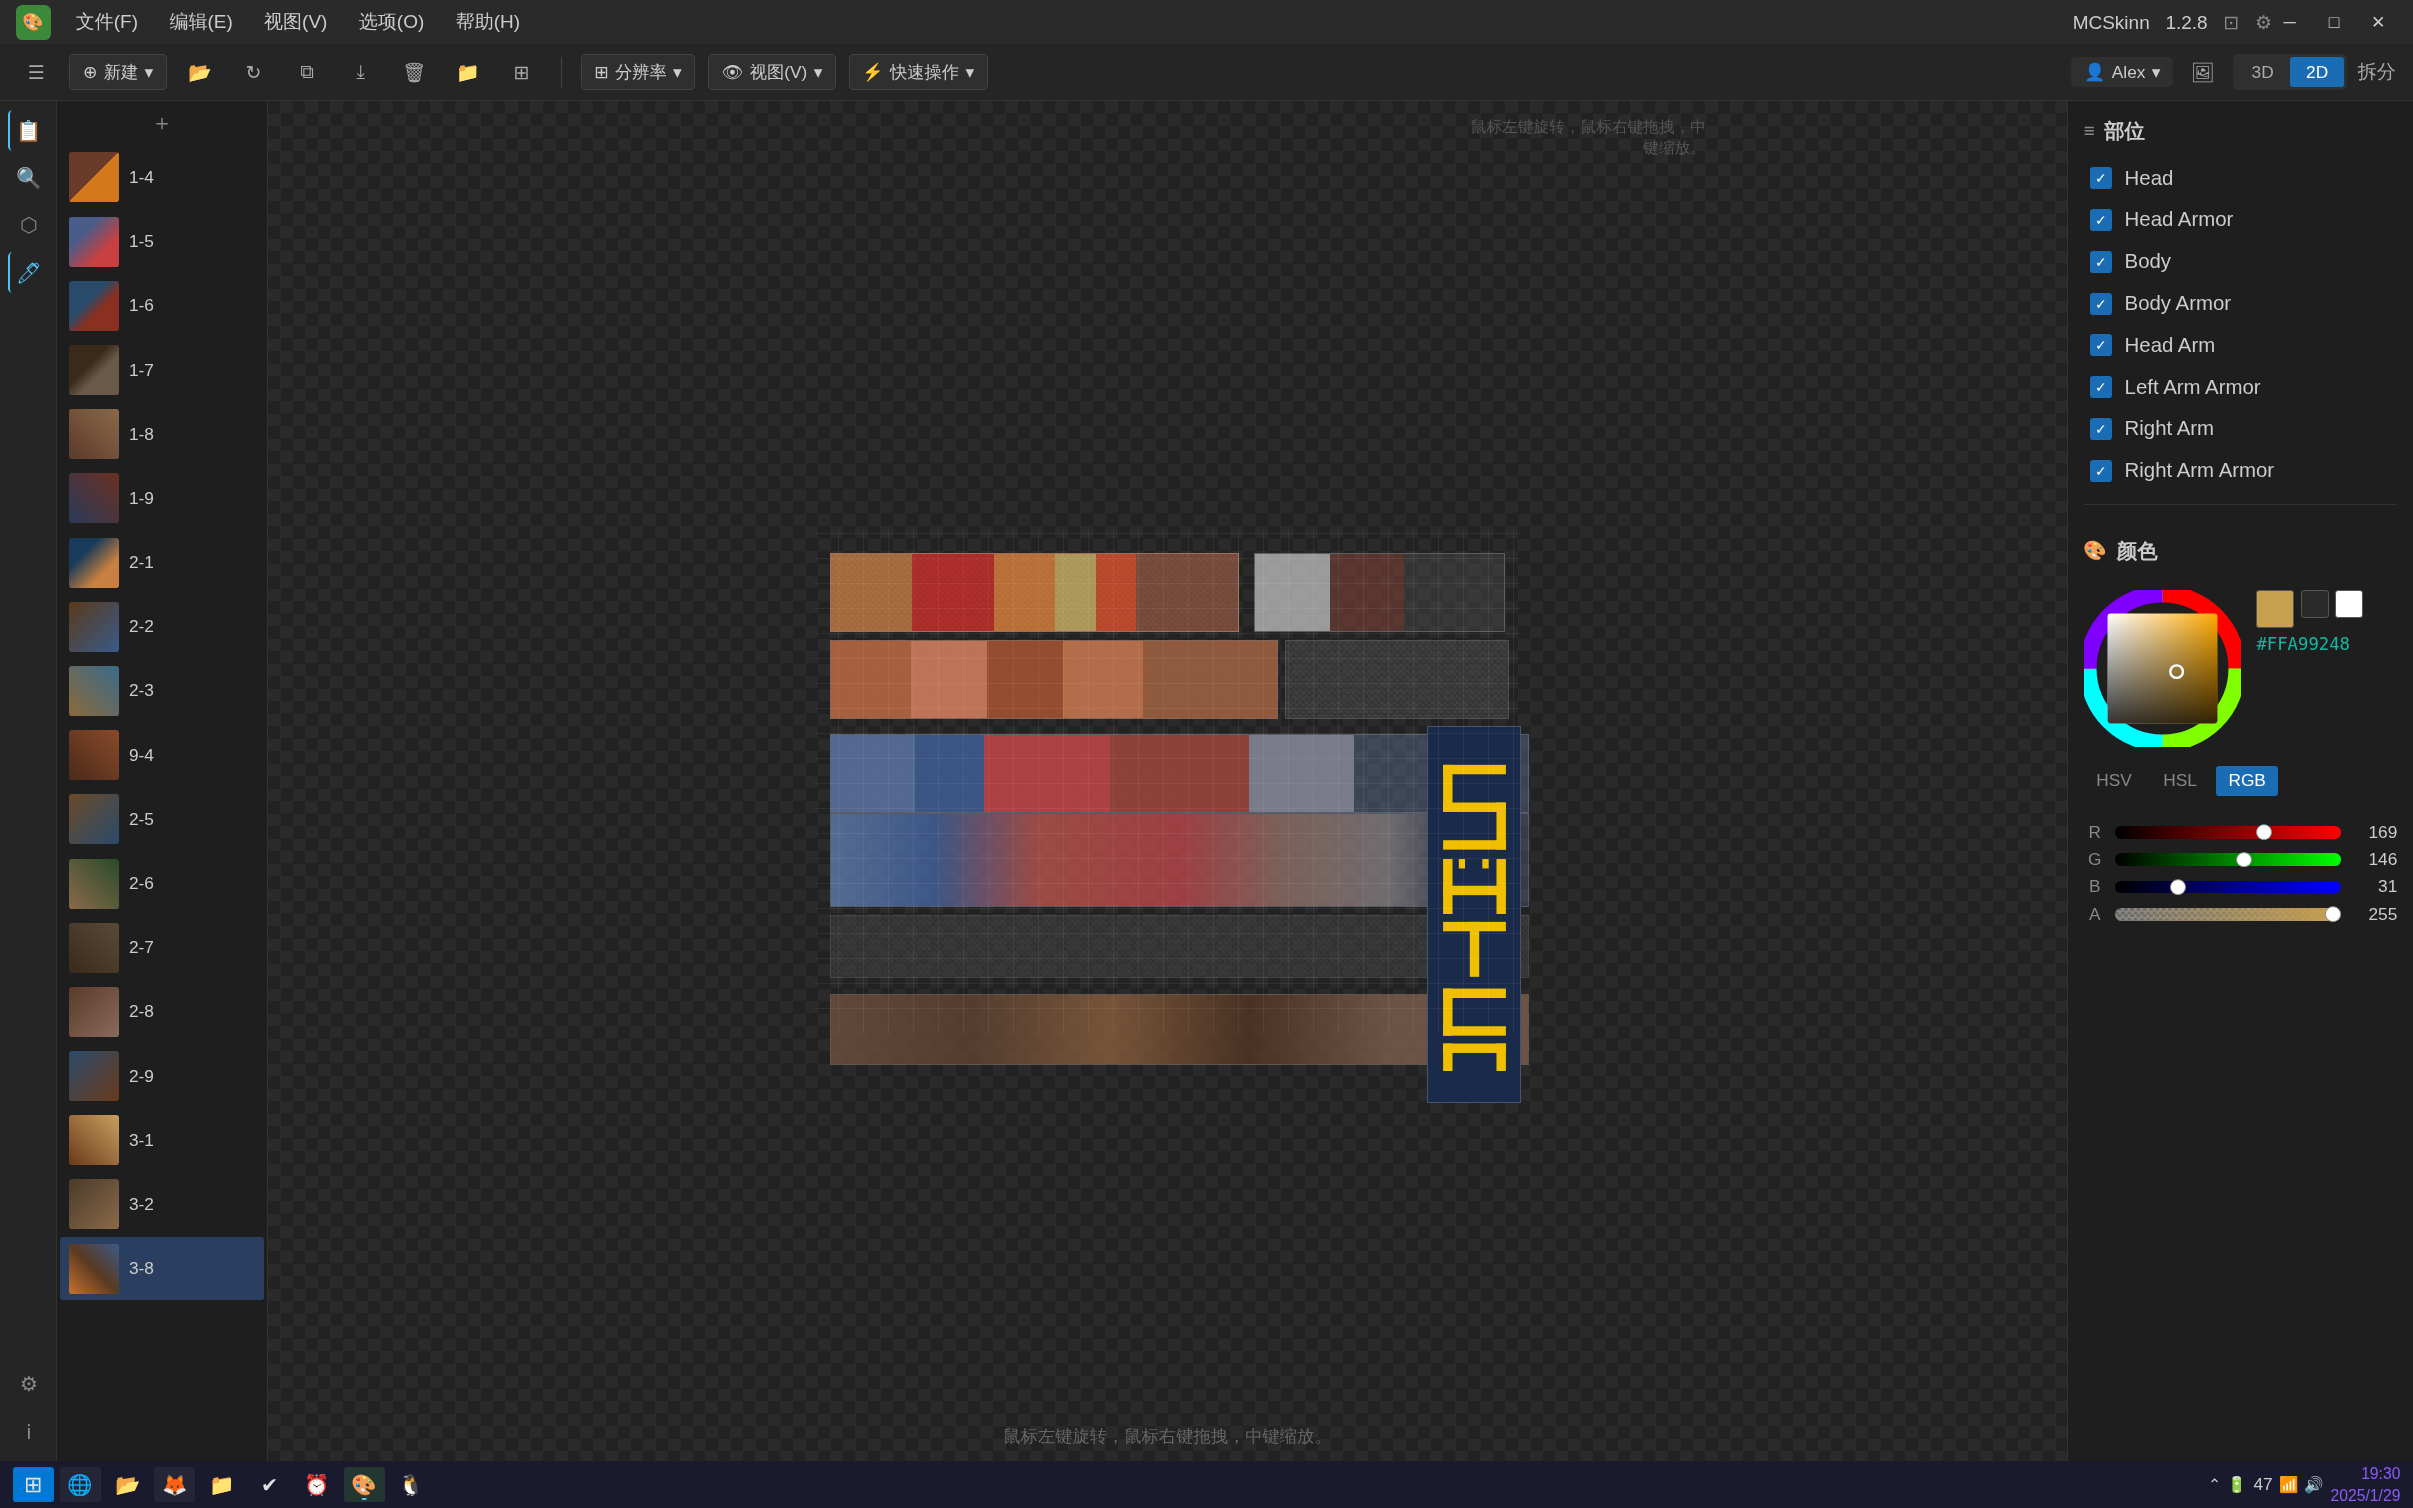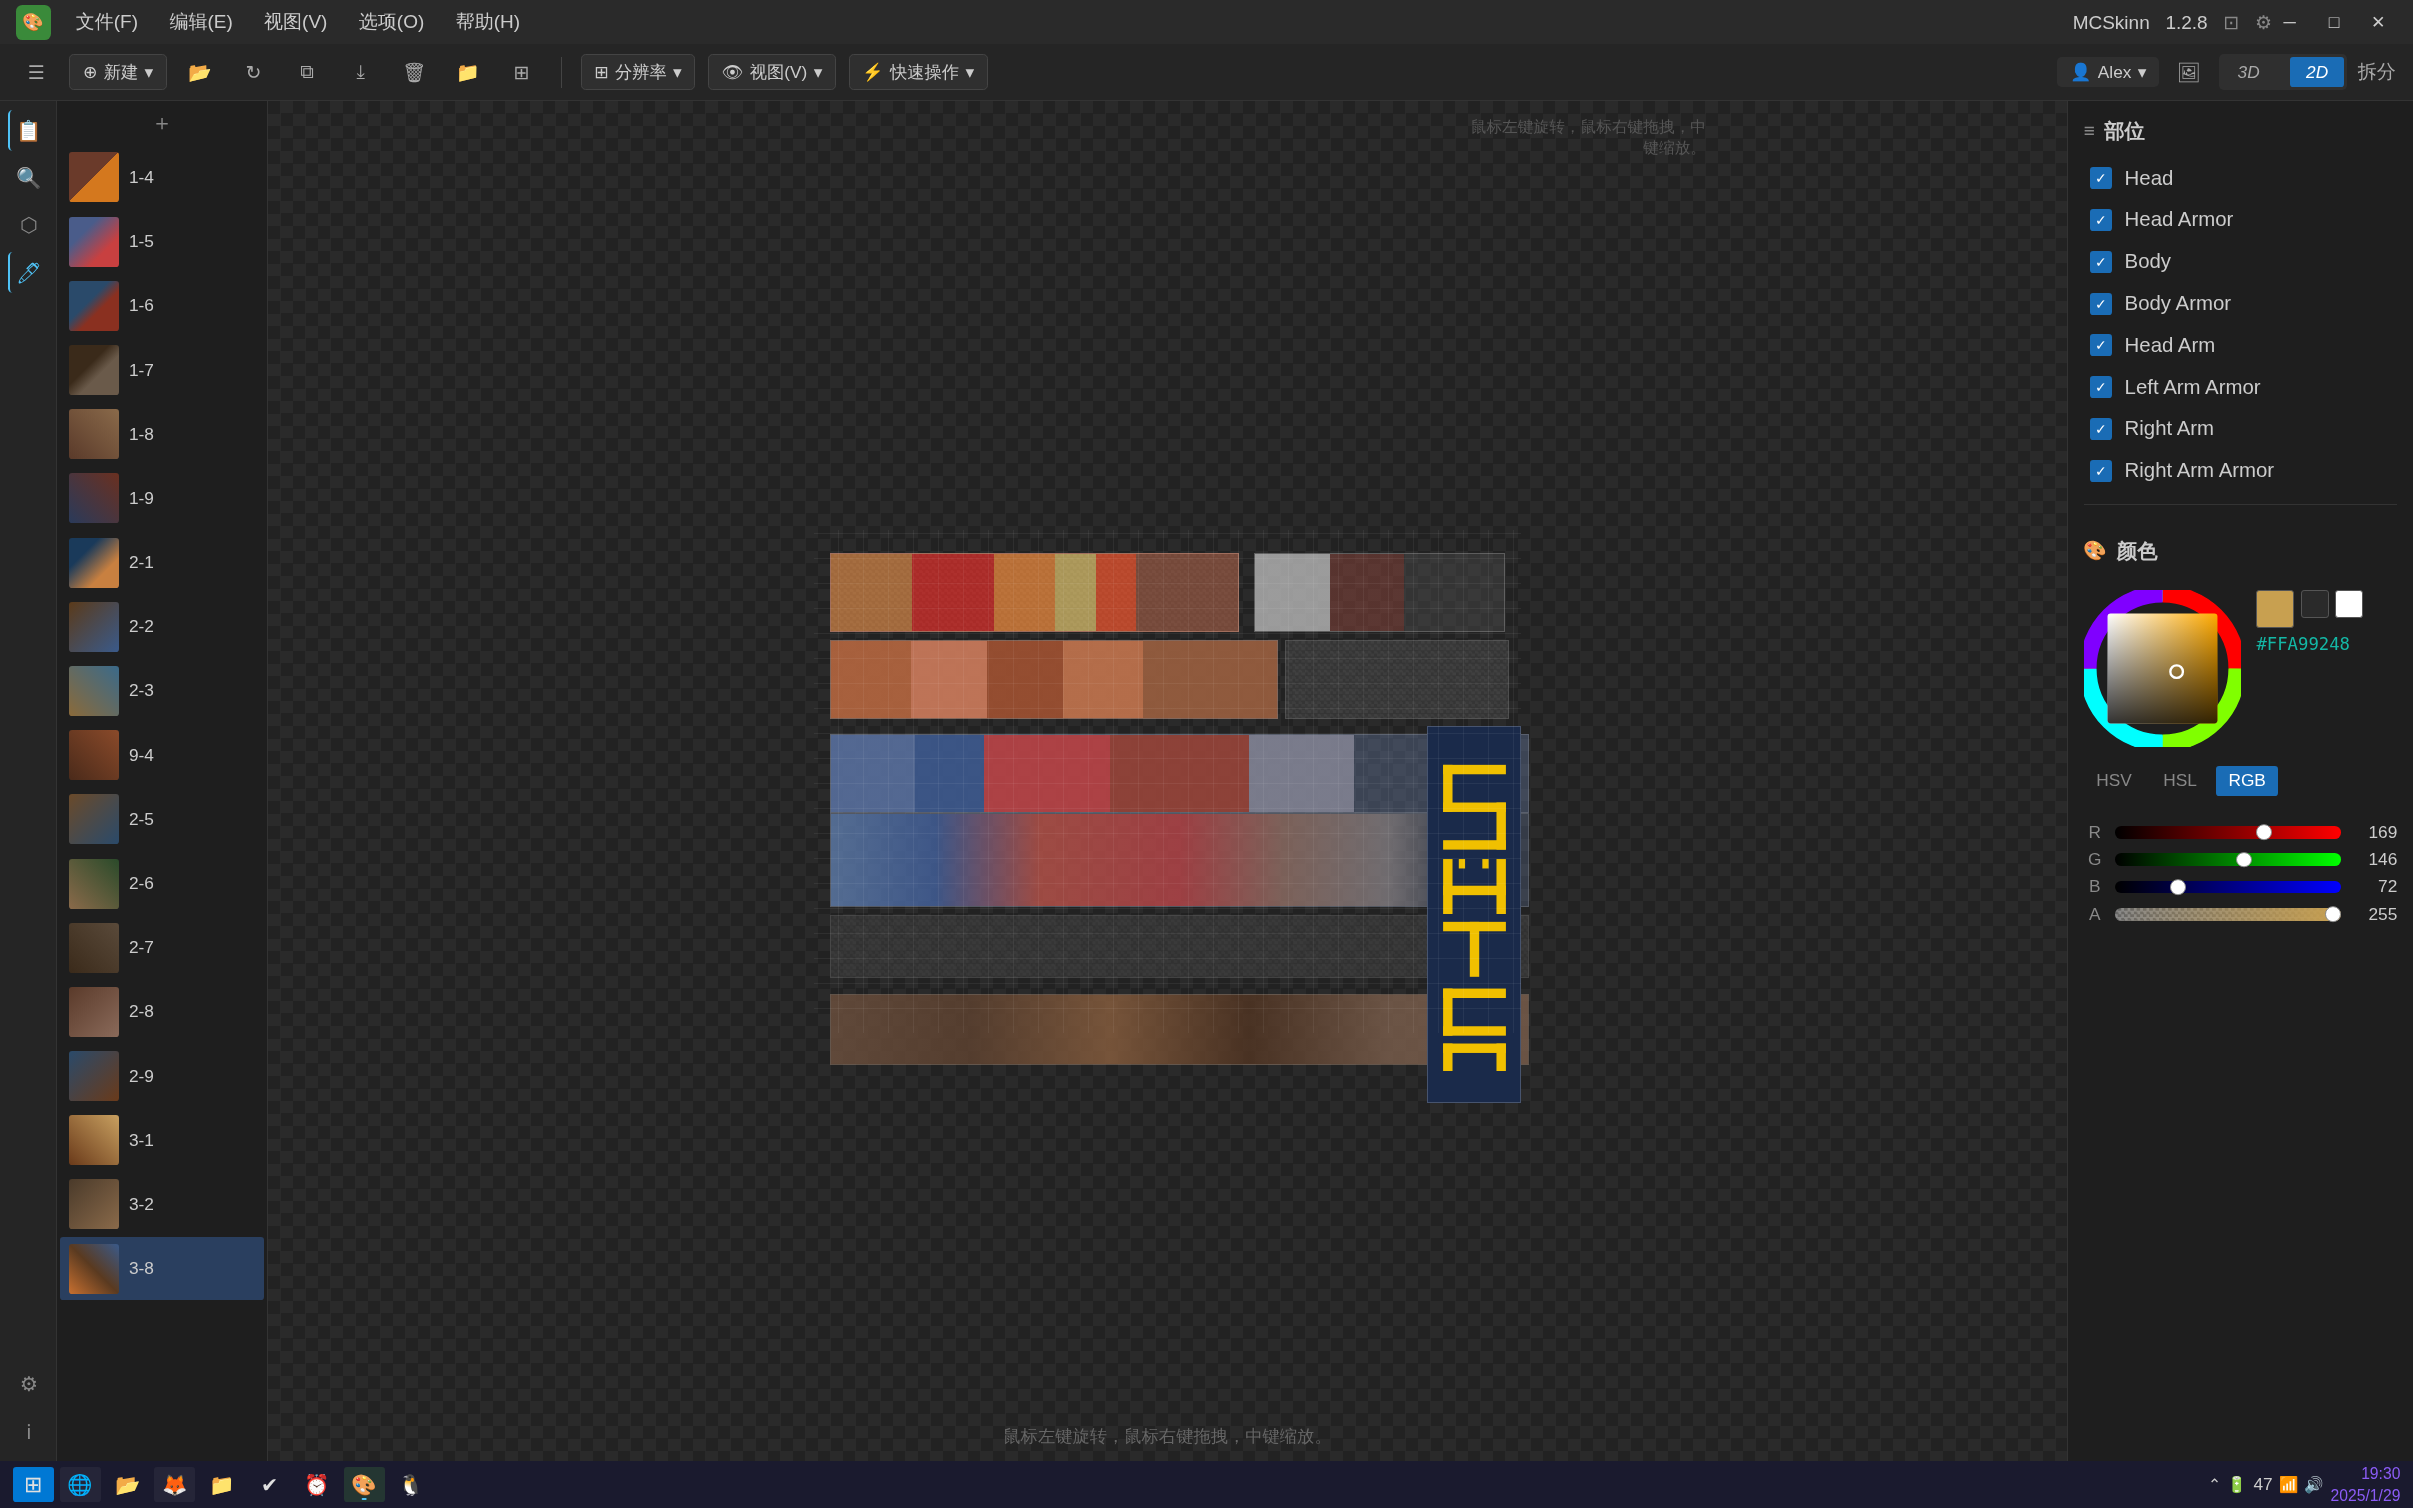--- a/index.html
+++ b/index.html
@@ -116,25 +116,24 @@
       cursor: pointer;
     }
     .toolbar-spacer { flex: 1; }
     .toolbar-right {
       display: flex;
       align-items: center;
       gap: 9.4px;
     }
     .view-toggle {
       display: flex;
-      gap: 15px;
+      gap: 1px;
       background: #2f2f2f;
       border-radius: 4.7px;
       padding: 3.1px;
-      font-style: italic;
     }
     .view-btn {
       padding: 4.7px 15.7px;
       border-radius: 3.1px;
       font-size: 17.3px;
       cursor: pointer;
       color: #aaa;
     }
     .view-btn.active { background: #1a6cb5; color: #fff; }
     .user-btn {
@@ -830,21 +829,21 @@
             <div class="slider-thumb" style="left: calc(57% - 7.9px);"></div>
           </div>
           <span class="color-value">146</span>
         </div>
 
         <div class="color-slider-row">
           <span class="color-label">B</span>
           <div class="color-slider slider-b">
             <div class="slider-thumb" style="left: calc(28% - 7.9px);"></div>
           </div>
-          <span class="color-value">72</span>
+          <span class="color-value">31</span>
         </div>
 
         <div class="color-slider-row">
           <span class="color-label">A</span>
           <div class="color-slider" style="background: linear-gradient(to right, rgba(200,160,80,0), rgba(200,160,80,1)), repeating-conic-gradient(#666 0% 25%, #888 0% 50%) 0 0 / 6.3px 6.3px;">
             <div class="slider-thumb" style="left: calc(100% - 15.7px);"></div>
           </div>
           <span class="color-value">255</span>
         </div>
       </div>

